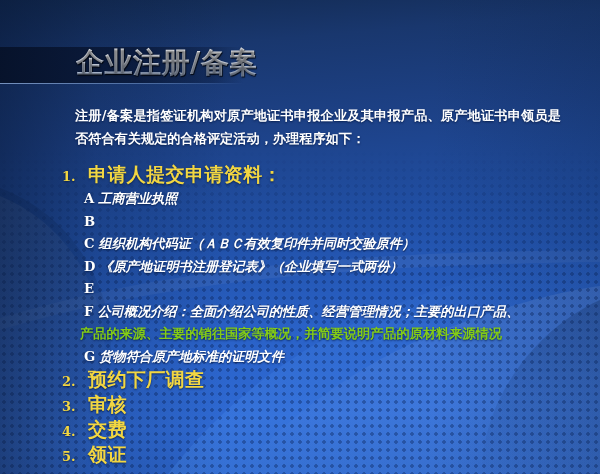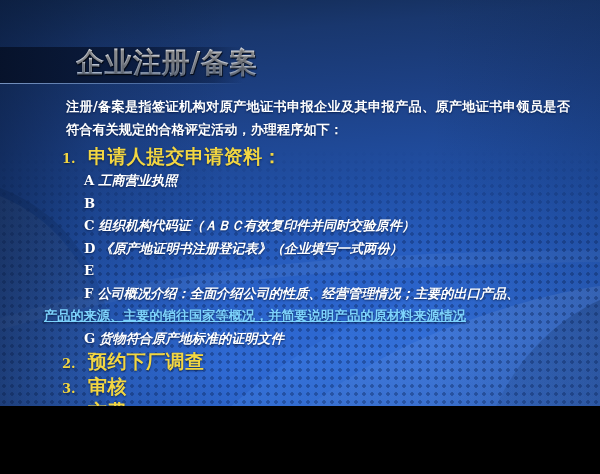--- a/index.html
+++ b/index.html
@@ -7,21 +7,21 @@
     padding: 0;
     background: #000;
   }
   body {
     font-family: "DejaVu Serif", "Liberation Serif", serif;
   }
 
   .slide {
     position: relative;
     width: 600px;
-    height: 406px;
+    height: 474px;
     overflow: hidden;
     background: #1b3a77;
   }
 
   
   .bg-base {
     position: absolute;
     inset: 0;
     background: linear-gradient(175deg,
         #12294f 0%,
@@ -126,21 +126,21 @@
     top: 92px;
     width: 600px;
   }
 
   .para {
     color: #ffffff;
     font-weight: 700;
     font-size: 13.2px;
     line-height: 22.5px;
     text-shadow: 0 1px 2px rgba(0,20,60,0.75);
-    margin: 4px;
+    margin: 13px;
     padding: 0 26px 0 62px;
     text-align: justify;
     text-justify: inter-ideograph;
   }
 
   .numlist {
     list-style: none;
     margin: 3px 0 0 0;
     padding: 0;
   }
@@ -191,29 +191,28 @@
   }
   .sub-text {
     color: #ffffff;
     font-weight: 700;
     font-size: 13.2px;
     line-height: 22.5px;
     text-shadow: 0 1px 2px rgba(0,20,60,0.75);
     font-style: italic;
   }
   .sub-cont {
-    color: #7dd3fc;
+    color: #84cc16;
     font-weight: 700;
     font-size: 13.2px;
     line-height: 22.5px;
     text-shadow: 0 1px 2px rgba(0,20,60,0.75);
-    padding-left: 44px;
+    padding-left: 80px;
     padding-right: 18px;
     min-height: 22px;
-    text-decoration: underline;
   }
 </style>
 </head>
 <body>
 
 <div class="slide">
 
   <div class="bg-base"></div>
 
   <div class="bg-swoosh">

